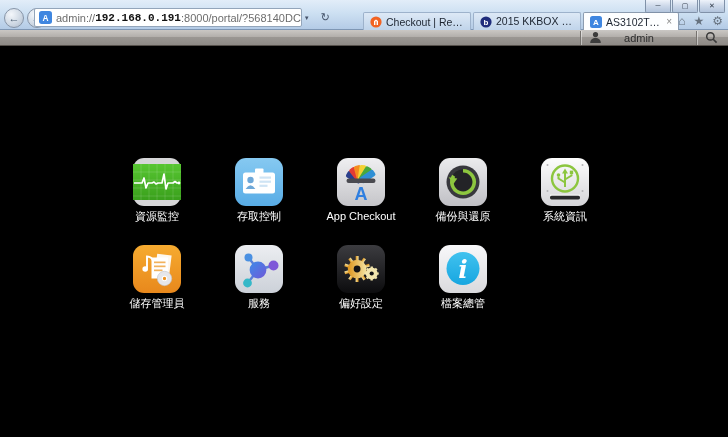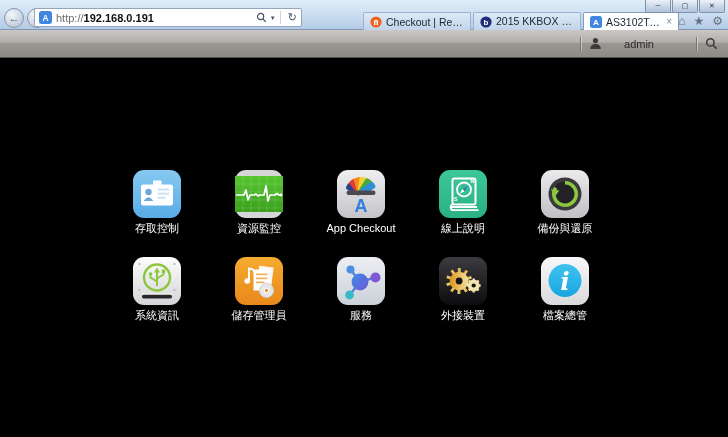--- a/index.html
+++ b/index.html
@@ -19,21 +19,21 @@
     background: radial-gradient(circle at 35% 30%, #f4f7fb, #ccd6e2 60%, #aeb9c8);
     border:1px solid #8795a8; color:#4e6175; font-size:11px; line-height:18px; text-align:center;
   }
   .addr {
     position:absolute; left:34px; top:8px; width:268px; height:19px;
     background:#fff; border:1px solid #93a5ba; border-radius:2px;
     display:flex; align-items:center; padding:0 4px; font-size:11px; white-space:nowrap;
   }
   .addr .fav { width:13px; height:13px; margin-right:4px; flex:0 0 auto; }
   .u-scheme,.u-rest { color:#6d6d6d; }
-  .u-host { color:#101010; font-weight:bold; }
+  .u-host { color:#101010; font-weight:bold;font-family:Liberation Mono, monospace; }
   .addr .sp { flex:1; }
   .addr-ico { color:#45536a; font-size:9px; margin-left:3px; }
   .addr .vdiv { width:1px; height:13px; background:#c9d2dd; margin:0 4px; }
   .mag { width:11px; height:11px; }
 
   
   .tabs { position:absolute; left:363px; top:12px; height:18px; display:flex; gap:2px; }
   .tab {
     height:18px; display:flex; align-items:center; gap:4px; padding:0 6px;
     background:linear-gradient(180deg,#dde9f6,#c0d4ea);
@@ -51,21 +51,21 @@
   .winctl { position:absolute; right:3px; top:0; display:flex; }
   .winbtn {
     width:26px; height:13px; margin-left:1px;
     background:linear-gradient(180deg,#eef3fa,#ccd8e9 50%,#b2c4dc);
     border:1px solid #8091a8; border-top:none; border-radius:0 0 2px 2px;
     color:#2e3947; font-size:7px; text-align:center; line-height:11px;
   }
 
   
   .portal-header {
-    height: 28px;
+    height: 16px;
     background: linear-gradient(180deg,#cac7c4 0%,#b3afab 45%,#9a9692 50%,#8e8a86 100%);
     border-bottom: 1px solid #55504b;
     display:flex; align-items:center; justify-content:flex-end;
   }
   .ph-div { width:1px; height:14px; background:#767files26e; background:#76726e; box-shadow:1px 0 0 rgba(255,255,255,.45); }
   .username { font-size:11px; color:#2d2d2d; margin:0 42px 0 22px; }
   .user-ic { width:13px; height:13px; margin-left:8px; }
   .ph-search { width:13px; height:13px; margin:0 10px 0 8px; }
 
   
@@ -117,22 +117,23 @@
     <div class="navbtns">
       <div class="navbtn">←</div>
       <div class="navbtn">→</div>
     </div>
 
     <div class="addr">
       <svg class="fav" viewBox="0 0 14 14">
         <rect x="0" y="0" width="14" height="14" rx="3" fill="#3f86e0"></rect>
         <text x="7" y="10.5" text-anchor="middle" font-size="9" font-weight="bold" fill="#fff" font-family="Liberation Sans, sans-serif">A</text>
       </svg>
-      <span class="u-scheme">http://</span>
+      <span class="u-scheme">admin://</span>
         <span class="u-host">192.168.0.191</span>
+        <span class="u-rest">:8000/portal/?568140DC</span>
       <span class="sp"></span>
       <svg class="mag" viewBox="0 0 12 12">
         <circle cx="5" cy="5" r="3.4" fill="none" stroke="#45536a" stroke-width="1.3"></circle>
         <path d="M7.6 7.6 L10.6 10.6" stroke="#45536a" stroke-width="1.3"></path>
       </svg>
       <span class="addr-ico" style="font-size:6px">▼</span>
       <span class="vdiv"></span>
       <span class="addr-ico" style="font-size:11px">↻</span>
     </div>
 
@@ -187,52 +188,52 @@
       <path d="M8.2 8.2 L11.6 11.6" stroke="#3a3a3a" stroke-width="1.6"></path>
     </svg>
   </div>
 
   <div class="desktop">
     <div class="app-grid">
 
       <div class="app">
         <svg class="ic" viewBox="0 0 48 48">
           <defs>
+              <linearGradient id="gRm" x1="0" y1="0" x2="0" y2="1">
+            <stop offset="0" stop-color="#57c631"></stop>
+                <stop offset="1" stop-color="#3aa01c"></stop>
+              </linearGradient>
+            </defs>
+          <rect width="48" height="48" rx="11" fill="#d6d6d8"></rect>
+          <rect x="0" y="6" width="48" height="36" fill="url(#gRm)"></rect>
+          <path d="M8 6 V42 M16 6 V42 M24 6 V42 M32 6 V42 M40 6 V42 M0 14 H48 M0 22 H48 M0 30 H48 M0 38 H48" stroke="rgba(255,255,255,.2)" stroke-width=".7"></path>
+          <polyline points="1,25 9,25 11,20 13,30 15,25 19,25 21,24 23,26 25,25 29,25 31,16 33,31 35,25 40,25 42,23.5 44,25 47,25" fill="none" stroke="#fff" stroke-width="1.7" stroke-linejoin="round"></polyline>
+          <circle cx="46" cy="25" r="1.4" fill="#fff"></circle>
+        </svg>
+        <div class="app-label">資源監控</div>
+      </div>
+
+      <div class="app">
+        <svg class="ic" viewBox="0 0 48 48">
+          <defs>
               <linearGradient id="gAc" x1="0" y1="0" x2="0" y2="1">
             <stop offset="0" stop-color="#86c9f1"></stop>
                 <stop offset="1" stop-color="#58ace6"></stop>
               </linearGradient>
             </defs>
           <rect width="48" height="48" rx="11" fill="url(#gAc)"></rect>
           <rect x="20" y="10.5" width="8.5" height="5" rx="1" fill="#fff"></rect>
           <rect x="8" y="14.5" width="32" height="21" rx="2.5" fill="#fff"></rect>
           <circle cx="15.5" cy="22" r="3.2" fill="#6fa8d8"></circle>
           <path d="M10.6 31 q4.9 -7.4 9.8 0 z" fill="#6fa8d8"></path>
           <rect x="24.5" y="18.5" width="11.5" height="2.2" fill="#cfe4f4"></rect>
           <rect x="24.5" y="22.6" width="11.5" height="2.2" fill="#cfe4f4"></rect>
           <rect x="24.5" y="26.7" width="8" height="2.2" fill="#cfe4f4"></rect>
         </svg>
         <div class="app-label">存取控制</div>
-      </div>
-
-      <div class="app">
-        <svg class="ic" viewBox="0 0 48 48">
-          <defs>
-              <linearGradient id="gRm" x1="0" y1="0" x2="0" y2="1">
-            <stop offset="0" stop-color="#57c631"></stop>
-                <stop offset="1" stop-color="#3aa01c"></stop>
-              </linearGradient>
-            </defs>
-          <rect width="48" height="48" rx="11" fill="#d6d6d8"></rect>
-          <rect x="0" y="6" width="48" height="36" fill="url(#gRm)"></rect>
-          <path d="M8 6 V42 M16 6 V42 M24 6 V42 M32 6 V42 M40 6 V42 M0 14 H48 M0 22 H48 M0 30 H48 M0 38 H48" stroke="rgba(255,255,255,.2)" stroke-width=".7"></path>
-          <polyline points="1,25 9,25 11,20 13,30 15,25 19,25 21,24 23,26 25,25 29,25 31,16 33,31 35,25 40,25 42,23.5 44,25 47,25" fill="none" stroke="#fff" stroke-width="1.7" stroke-linejoin="round"></polyline>
-          <circle cx="46" cy="25" r="1.4" fill="#fff"></circle>
-        </svg>
-        <div class="app-label">資源監控</div>
       </div>
 
       <div class="app">
         <svg class="ic" viewBox="0 0 48 48">
           <defs>
               <linearGradient id="gApc" x1="0" y1="0" x2="0" y2="1">
             <stop offset="0" stop-color="#efeff1"></stop>
                 <stop offset="1" stop-color="#c5c5c9"></stop>
               </linearGradient>
             </defs>
@@ -244,40 +245,20 @@
             <rect x="20.5" y="7" width="7" height="16" rx="2" fill="#f3d234" transform="rotate(8 24 23)"></rect>
             <rect x="20.5" y="7" width="7" height="16" rx="2" fill="#47a83e" transform="rotate(32 24 23)"></rect>
             <rect x="20.5" y="7" width="7" height="16" rx="2" fill="#2f8fd4" transform="rotate(56 24 23)"></rect>
           </g>
           <rect x="9.5" y="20.5" width="29" height="4.5" rx="2.2" fill="#4a4a50"></rect>
           <text x="24" y="42" text-anchor="middle" font-size="18" font-weight="bold" fill="#2f7fe0" font-family="Liberation Sans, sans-serif">A</text>
         </svg>
         <div class="app-label">App Checkout</div>
       </div>
 
-      <div class="app">
-        <svg class="ic" viewBox="0 0 48 48">
-          <defs>
-              <linearGradient id="gOh" x1="0" y1="0" x2="0" y2="1">
-            <stop offset="0" stop-color="#3cc79a"></stop>
-                <stop offset="1" stop-color="#2ab184"></stop>
-              </linearGradient>
-            </defs>
-          <rect width="48" height="48" rx="11" fill="url(#gOh)"></rect>
-          <rect x="13.5" y="8.5" width="23" height="26" rx="2" fill="none" stroke="#fff" stroke-width="2"></rect>
-          <path d="M12 37 h26 M12.5 40.2 h27" stroke="#fff" stroke-width="1.8"></path>
-          <path d="M13.5 34.5 c-2.5 .7 -2.5 5 .5 5.7" fill="none" stroke="#fff" stroke-width="1.8"></path>
-          <circle cx="25" cy="19.5" r="7" fill="none" stroke="#fff" stroke-width="1.8"></circle>
-          <path d="M28.5 15.5 L23.5 19 l2 2.5 z" fill="#3a77c2"></path>
-          <path d="M23.5 19 l-2.6 4.6 4.6 -2.1 z" fill="#fff"></path>
-          <text x="31.5" y="13" font-size="5.5" font-weight="bold" fill="#fff" font-family="Liberation Sans, sans-serif">N</text>
-          <text x="15" y="30.5" font-size="5.5" font-weight="bold" fill="#fff" font-family="Liberation Sans, sans-serif">S</text>
-        </svg>
-        <div class="app-label">線上說明</div>
-      </div>
 
       <div class="app">
         <svg class="ic" viewBox="0 0 48 48">
           <defs>
               <linearGradient id="gBr" x1="0" y1="0" x2="0" y2="1">
             <stop offset="0" stop-color="#ebebed"></stop>
                 <stop offset="1" stop-color="#c0c0c5"></stop>
               </linearGradient>
             </defs>
           <rect width="48" height="48" rx="11" fill="url(#gBr)"></rect>
@@ -392,21 +373,21 @@
             <rect x="33.6" y="21.5" width="2.3" height="4" transform="rotate(90 34.7 28.5)"></rect>
             <rect x="33.6" y="21.5" width="2.3" height="4" transform="rotate(135 34.7 28.5)"></rect>
             <rect x="33.6" y="21.5" width="2.3" height="4" transform="rotate(180 34.7 28.5)"></rect>
             <rect x="33.6" y="21.5" width="2.3" height="4" transform="rotate(225 34.7 28.5)"></rect>
             <rect x="33.6" y="21.5" width="2.3" height="4" transform="rotate(270 34.7 28.5)"></rect>
             <rect x="33.6" y="21.5" width="2.3" height="4" transform="rotate(315 34.7 28.5)"></rect>
             <circle cx="34.7" cy="28.5" r="5.9"></circle>
           </g>
           <circle cx="34.7" cy="28.5" r="2.1" fill="#121214"></circle>
         </svg>
-        <div class="app-label">外接裝置</div>
+        <div class="app-label">偏好設定</div>
       </div>
 
 
       <div class="app">
         <svg class="ic" viewBox="0 0 48 48">
           <defs>
             <linearGradient id="gSi" x1="0" y1="0" x2="0" y2="1">
               <stop offset="0" stop-color="#f8f8fa"></stop>
                 <stop offset="1" stop-color="#dadadd"></stop>
               </linearGradient>

